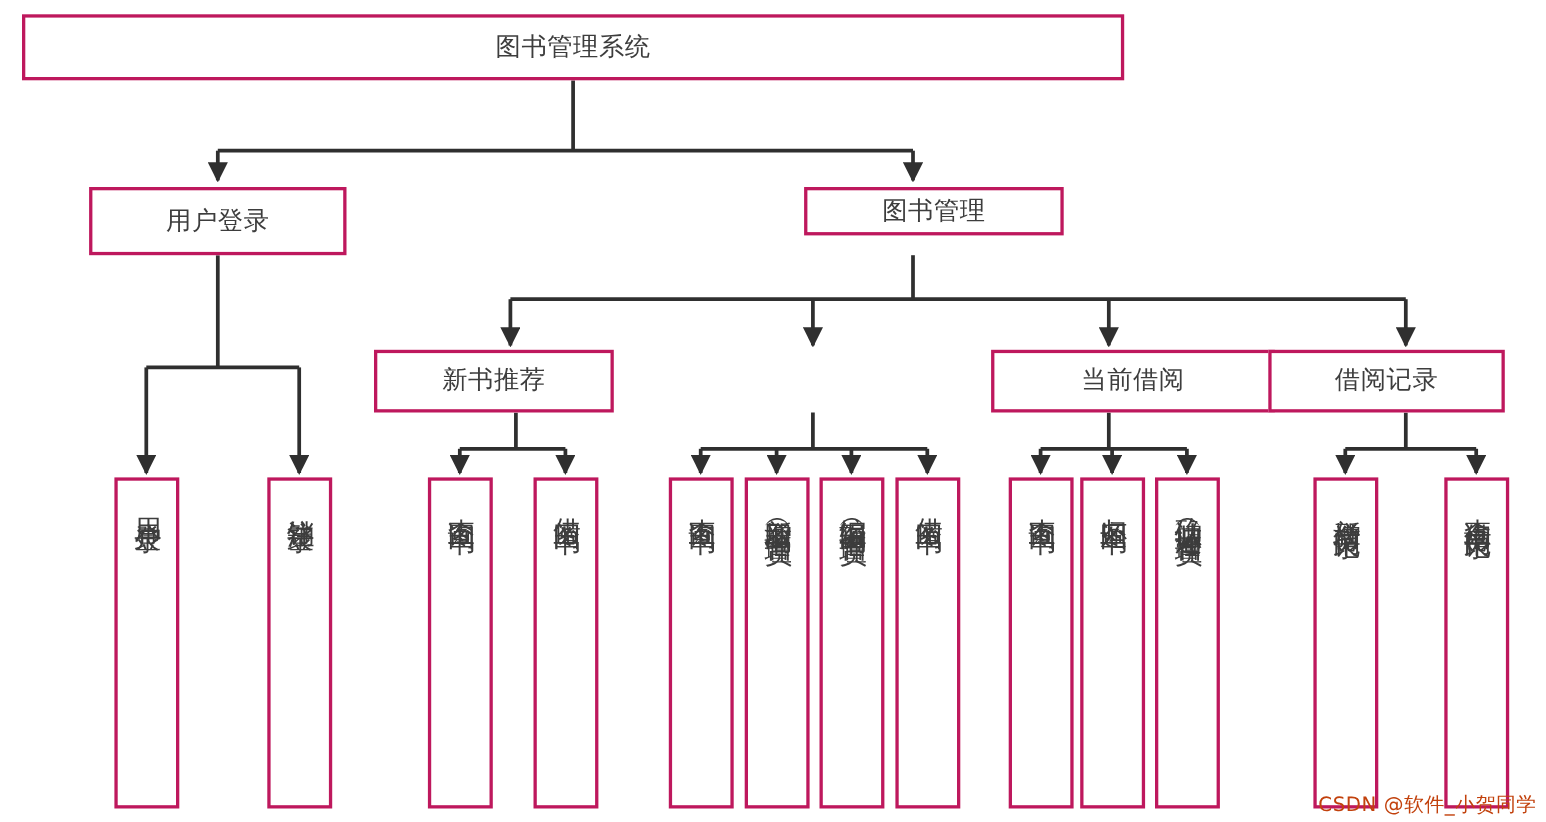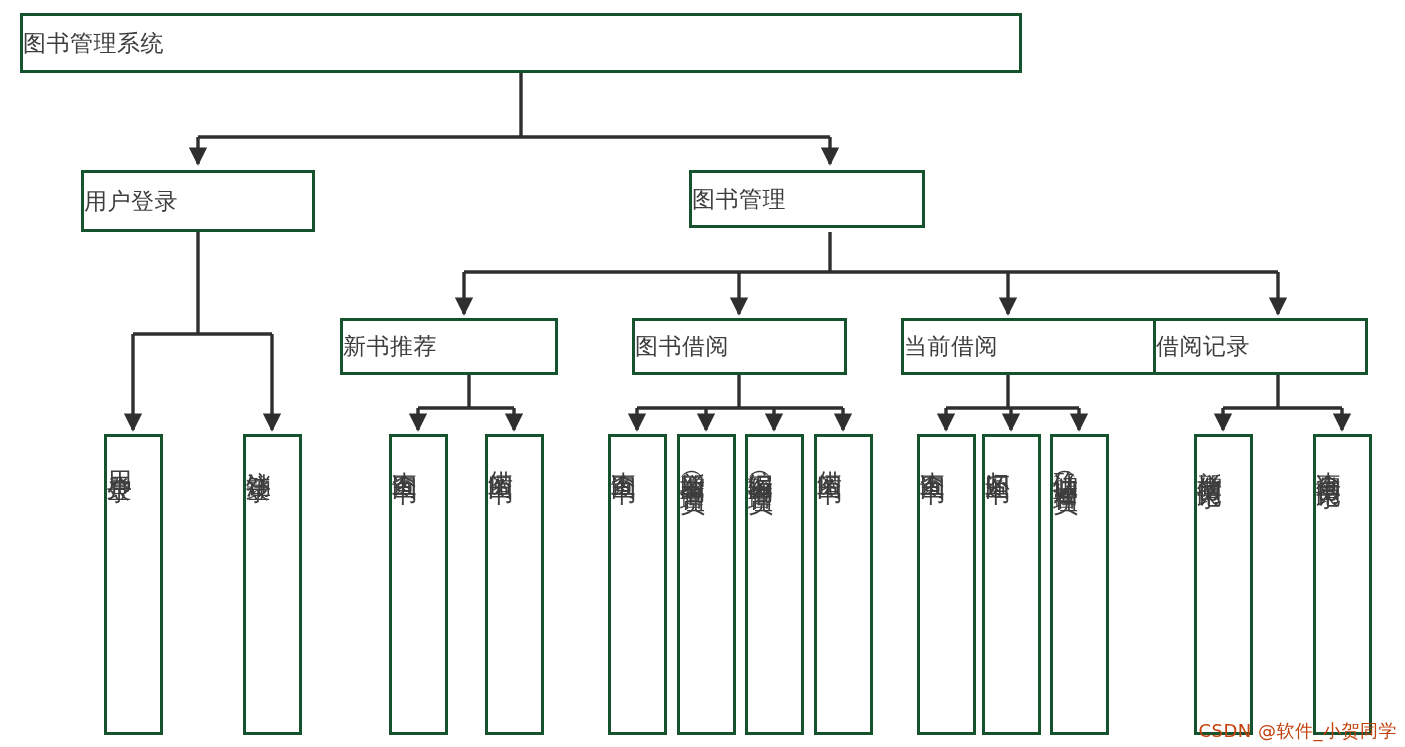--- a/index.html
+++ b/index.html
@@ -20,25 +20,27 @@
   #diagram-svg {
     position: absolute;
     left: 0;
     top: 0;
     width: 1405px;
     height: 747px;
   }
   .node {
     position: absolute;
     box-sizing: border-box;
-    border: 3px solid #14532d;
+    border: 3px solid #be185d;
     background: #ffffff;
     display: flex;
     align-items: center;
+    justify-content: center;
     color: #3a3a3a;
+    font-family: Liberation Serif, serif;
   }
   .node .node-label {
     display: block;
     text-align: center;
     line-height: 1.14;
     color: #3d3d3d;
   }
   .node.horizontal .node-label {
     font-size: 23px;
     letter-spacing: 0.5px;
@@ -123,31 +125,28 @@
   </svg>
 
   <div class="node horizontal" style="left:20px; top:13px; width:1002px; height:60px;">
     <span class="node-label">图书管理系统</span>
   </div>
 
   <div class="node horizontal" style="left:81px; top:170px; width:234px; height:62px;">
     <span class="node-label">用户登录</span>
   </div>
 
-  <div class="node horizontal" style="left:689px; top:170px; width:236px; height:58px;">
+  <div class="node horizontal" style="left:731px; top:170px; width:236px; height:44px;">
     <span class="node-label">图书管理</span>
   </div>
 
   <div class="node horizontal" style="left:340px; top:318px; width:218px; height:57px;">
     <span class="node-label">新书推荐</span>
   </div>
 
-  <div class="node horizontal" style="left:632px; top:318px; width:215px; height:57px;">
-    <span class="node-label">图书借阅</span>
-  </div>
 
   <div class="node horizontal" style="left:901px; top:318px; width:258px; height:57px;">
     <span class="node-label">当前借阅</span>
   </div>
 
   <div class="node horizontal" style="left:1153px; top:318px; width:215px; height:57px;">
     <span class="node-label">借阅记录</span>
   </div>
 
   <div class="node vertical" style="left:104px; top:434px; width:59px; height:301px;">

